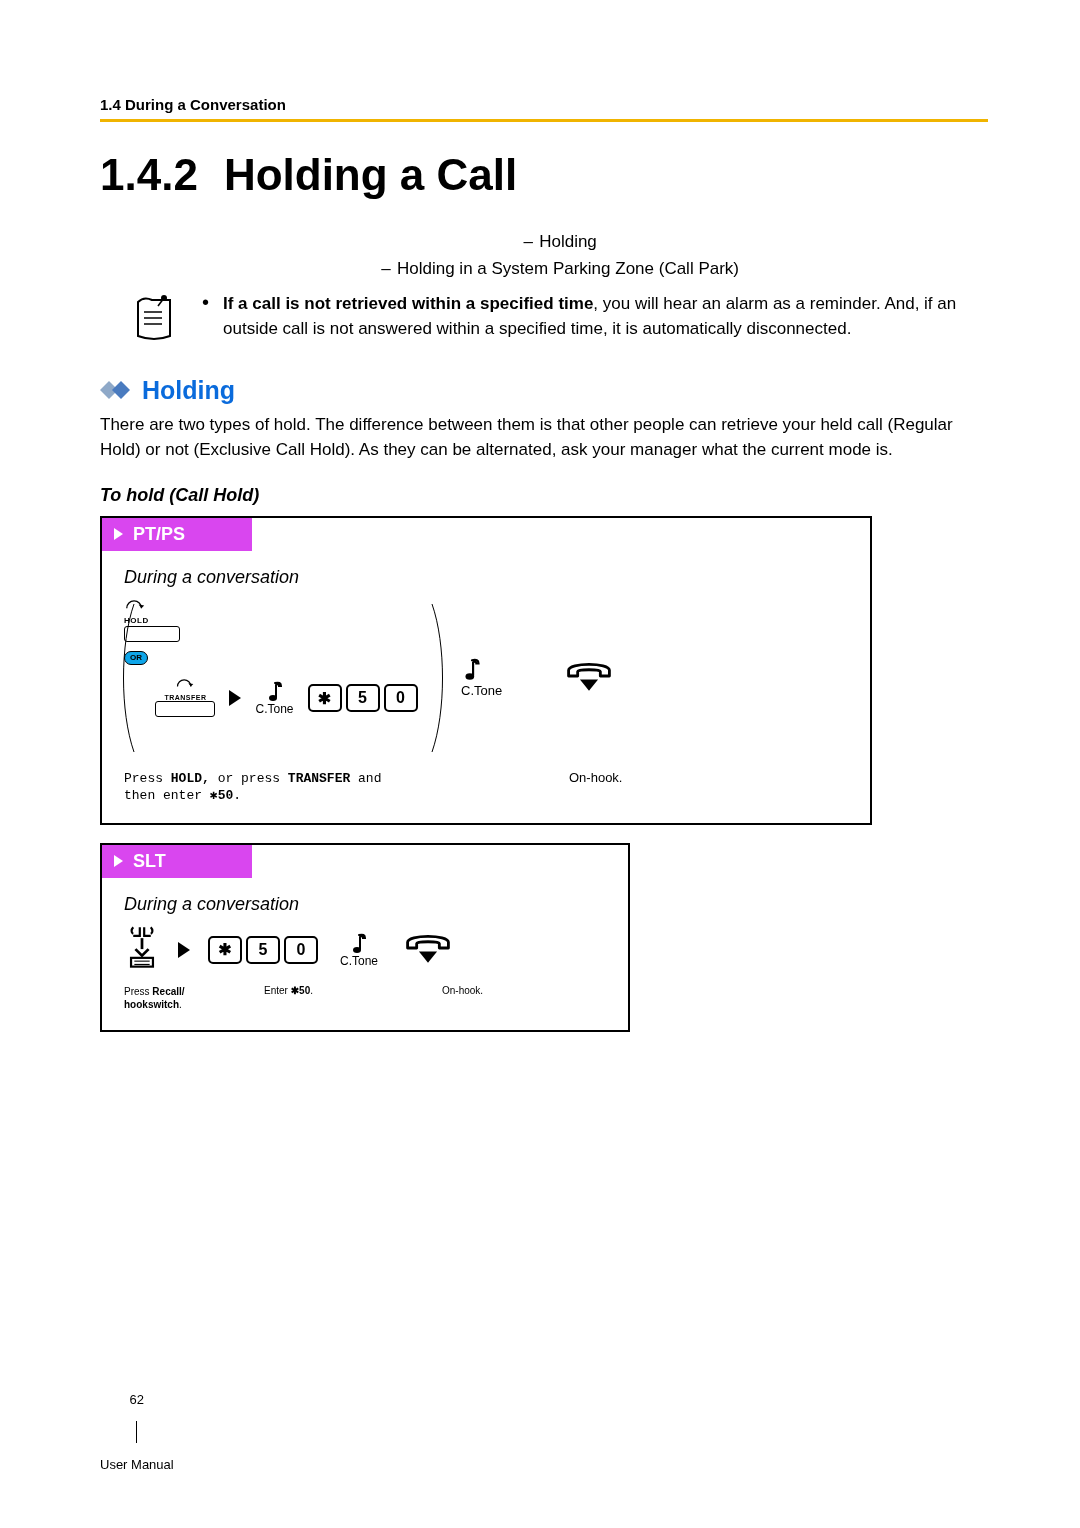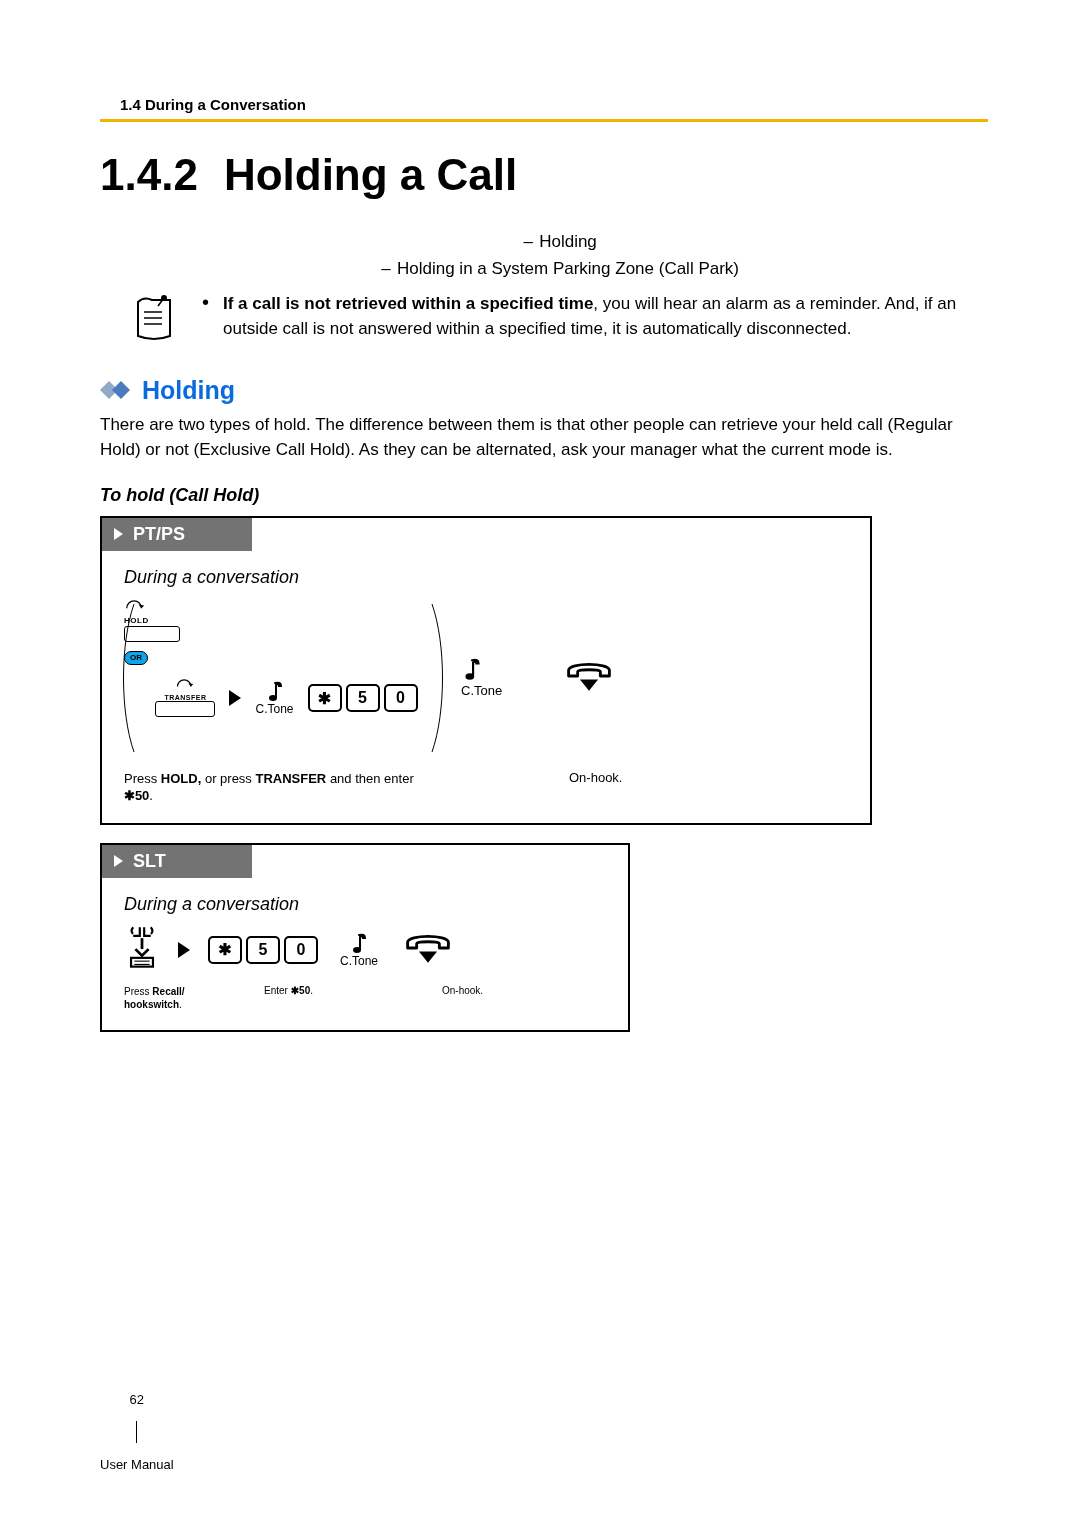--- a/index.html
+++ b/index.html
@@ -11,21 +11,20 @@
     color: #000;
     background: #fff;
     position: relative;
     box-sizing: border-box;
     padding: 96px 92px 60px 100px;
   }
   .breadcrumb {
     font-size: 15px;
     font-weight: bold;
     margin-bottom: 6px;
-    margin-left: 20px;
   }
   .gold-rule {
     height: 3px;
     background: #f0b400;
     border: none;
     margin: 0 0 28px 0;
   }
   .h1 {
     font-size: 44px;
     font-weight: bold;
@@ -38,21 +37,21 @@
   .note-icon { flex: 0 0 50px; }
   .note-body { font-size: 17px; line-height: 1.45; }
   .note-body .bullet { display: flex; gap: 14px; }
   .note-body .bullet .dot { font-size: 20px; line-height: 1; }
   .h2-row { display: flex; align-items: center; gap: 10px; margin: 22px 0 8px 0; }
   .h2-text { font-size: 25px; font-weight: bold; color: #0a6bdc; }
   .body-p { font-size: 17px; line-height: 1.45; margin: 4px 0 22px 0; }
   .h3 { font-size: 18px; font-weight: bold; margin: 10px 0 10px 0; font-style: italic; }
   .proc-wrap { border: 2px solid #000; box-sizing: border-box; }
   .proc-tab {
-    background: #737373; color: #fff; font-weight: bold;
+    background: #d946ef; color: #fff; font-weight: bold;
     font-size: 18px; padding: 6px 18px 6px 12px;
     display: inline-flex; align-items: center; gap: 10px;
     min-width: 120px;
   }
   .proc-tab .tri {
     width: 0; height: 0;
     border-left: 9px solid #fff;
     border-top: 6px solid transparent;
     border-bottom: 6px solid transparent;
   }
@@ -100,21 +99,21 @@
     border-left: 12px solid #000;
     border-top: 8px solid transparent;
     border-bottom: 8px solid transparent;
   }
 
   .ctone-col { text-align: left; }
   .ctone-col .lbl, .ctone-inner { font-size: 13px; }
   .ctone-col svg { display: block; margin-bottom: -2px; }
 
   .caption-row { display: flex; gap: 60px; font-size: 13px; margin-top: 12px; }
-  .caption-row .c1 { width: 295px; line-height: 1.35; }
+  .caption-row .c1 { width: 295px; line-height: 1.35; font-family: Liberation Mono, monospace; }
   .caption-row .c2 { margin-left: 90px; }
 
   
   .slt-wrap { width: 530px; margin-top: 18px; }
   .slt-grid {
     display: flex; align-items: center; gap: 18px;
     margin-top: 4px;
   }
   .slt-cap-row { display: flex; gap: 30px; font-size: 10px; margin-top: 10px; }
   .slt-cap-row .a { width: 110px; line-height: 1.35; }

